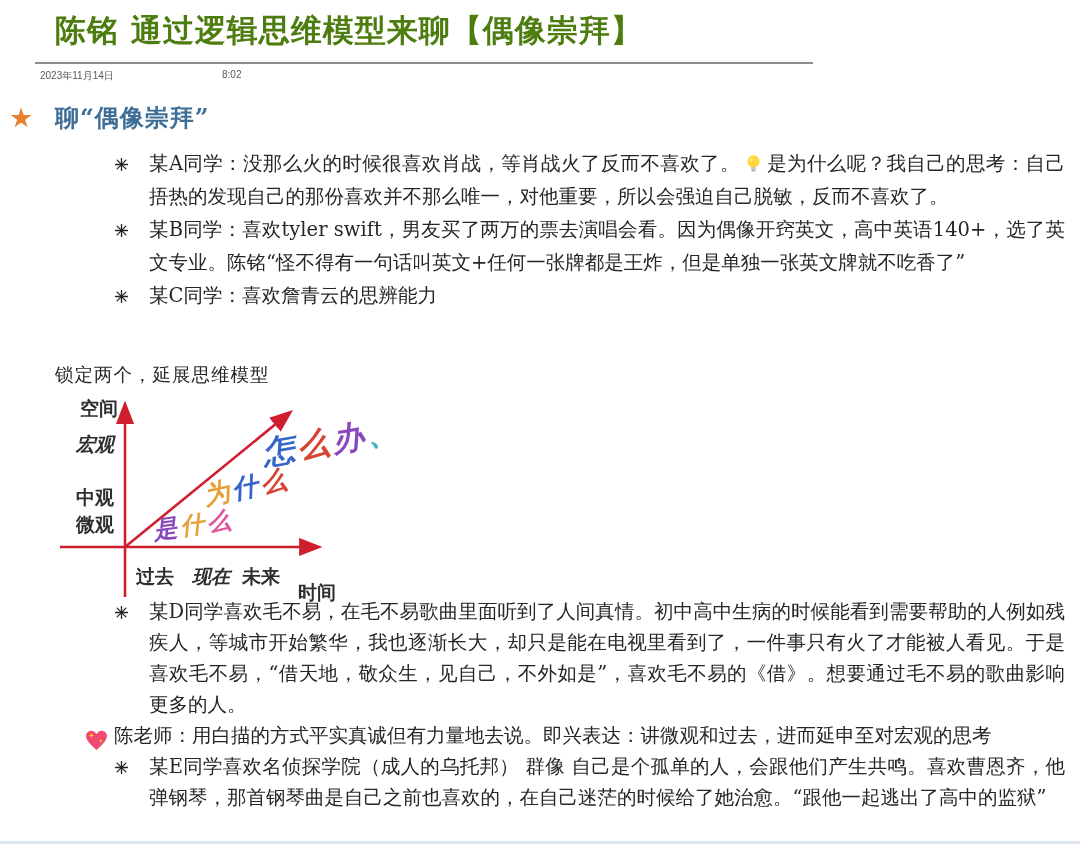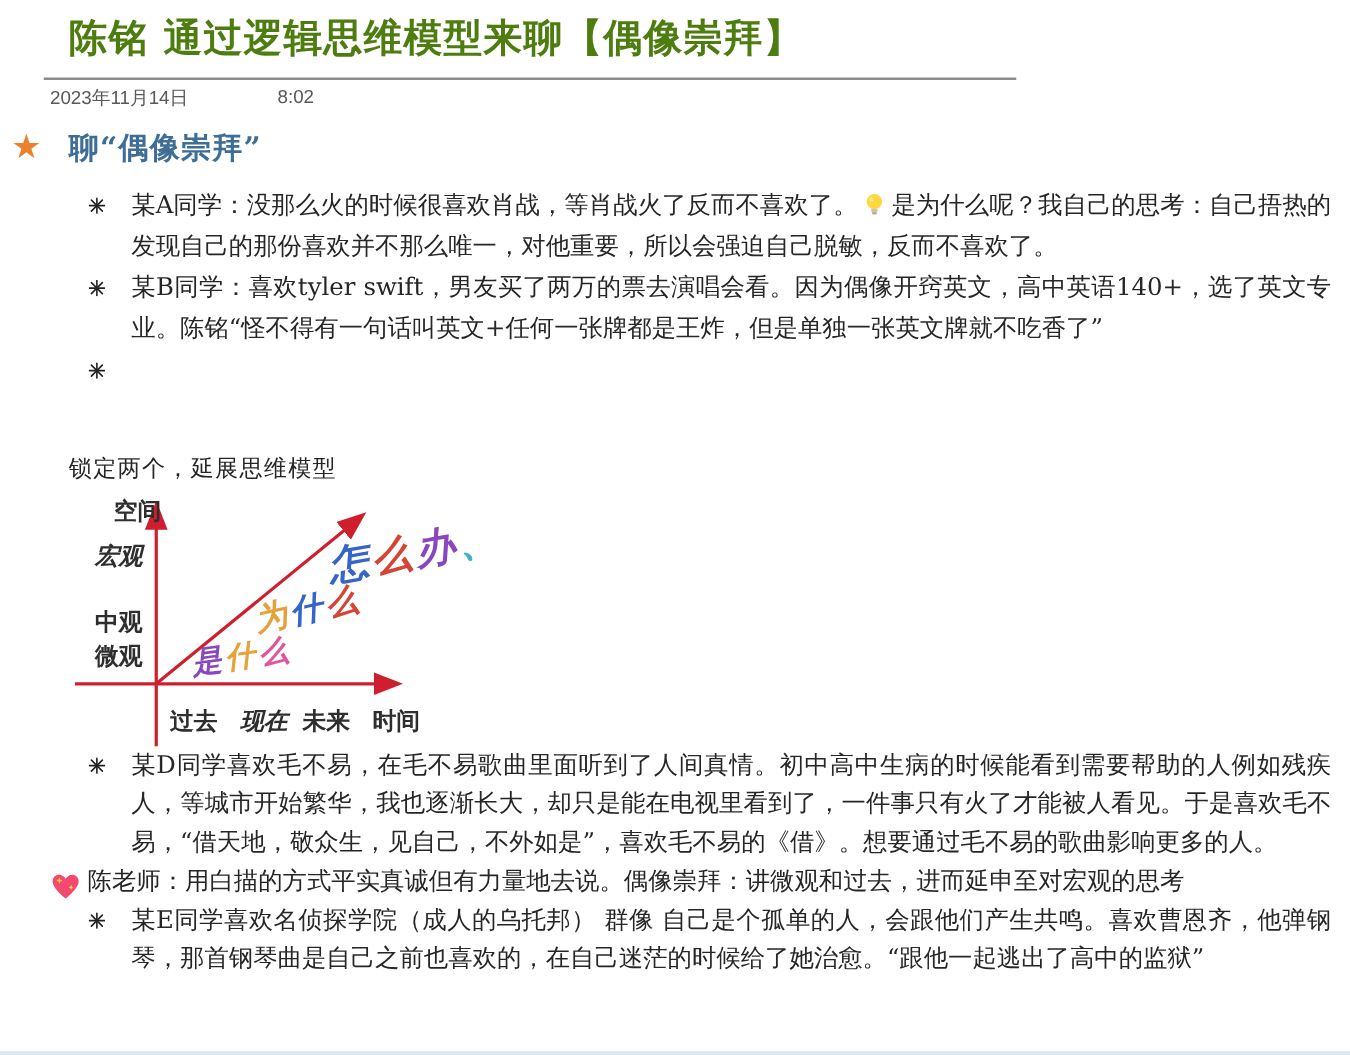--- a/index.html
+++ b/index.html
@@ -9,29 +9,29 @@
     font-family:"DejaVu Serif","Liberation Serif",serif;
   }
   .abs{position:absolute;}
   
   .note-title{
     left:55px;top:10px;font-size:31px;font-weight:600;color:#4d7c0f;
     letter-spacing:1px;white-space:nowrap;
   }
   .title-rule{left:35px;top:62px;width:778px;height:2px;background:#8c8c8c;}
   .date-line{top:69px;font-family:"Liberation Sans","DejaVu Sans",sans-serif;
-    font-size:15px;color:#595959;}
+    font-size:10px;color:#595959;}
   .date-line.d{left:40px;} .date-line.t{left:222px;}
   
   .star{left:9px;top:101px;font-size:27px;color:#e8822e;line-height:34px;
     font-family:"DejaVu Sans",sans-serif;}
   .sec-heading{left:55px;top:102px;font-size:24px;font-weight:700;color:#3e6d96;
     letter-spacing:1px;}
   
-  .list{left:0;right:0;}
+  .list{left:0;right:0;padding-left:44px;}
   .list-top{top:147px;}
   .list-bottom{top:596px;}
   .row{position:relative;}
   .row .marker{position:absolute;left:71px;top:9px;}
   .list-bottom .row .marker{top:8px;}
   .row p{
     margin:0 15px 0 105px;font-size:19.5px;color:#262626;text-align:justify;
   }
   .list-top .row p{line-height:33px;}
   .list-bottom .row p{line-height:31px;}
@@ -95,46 +95,47 @@
     <span class="marker">
       <svg width="13" height="13" viewBox="0 0 14 14">
           <g stroke="#222" stroke-width="1.4" stroke-linecap="round">
             <line x1="7" y1="0.5" x2="7" y2="13.5"></line>
             <line x1="0.5" y1="7" x2="13.5" y2="7"></line>
             <line x1="2.3" y1="2.3" x2="11.7" y2="11.7"></line>
             <line x1="11.7" y1="2.3" x2="2.3" y2="11.7"></line>
           </g>
         </svg>
     </span>
+    <p>某C同学：喜欢詹青云的思辨能力</p>
   </div>
 </div>
 
 <div class="abs diag-caption">锁定两个，延展思维模型</div>
 
 <svg class="abs" style="left:20px;top:390px;" width="320" height="215" viewBox="0 0 320 215">
   <defs>
     <marker id="ah" markerWidth="9" markerHeight="8" refX="6.5" refY="3.5" orient="auto">
       <polygon points="0,0 9,3.5 0,7" fill="#cf1f2f"></polygon>
     </marker>
   </defs>
   <g stroke="#cf1f2f" stroke-width="2.6" fill="none">
     <line x1="105" y1="207" x2="105" y2="17" marker-end="url(#ah)"></line>
     <line x1="40" y1="157" x2="296" y2="157" marker-end="url(#ah)"></line>
     <line x1="105" y1="157" x2="268" y2="24" marker-end="url(#ah)"></line>
   </g>
 </svg>
 
-<div class="abs axis-label" style="left:80px;top:396px;margin-left:11px;">空间</div>
+<div class="abs axis-label" style="left:80px;top:396px;">空间</div>
 <div class="abs axis-label" style="left:76px;top:432px;font-style:italic;">宏观</div>
 <div class="abs axis-label" style="left:76px;top:485px;">中观</div>
 <div class="abs axis-label" style="left:76px;top:512px;">微观</div>
 <div class="abs axis-label" style="left:136px;top:564px;">过去</div>
 <div class="abs axis-label" style="left:192px;top:564px;font-style:italic;">现在</div>
 <div class="abs axis-label" style="left:242px;top:564px;">未来</div>
-<div class="abs axis-label" style="left:298px;top:564px;">时间</div>
+<div class="abs axis-label" style="left:298px;top:580px;">时间</div>
 
 <div class="abs hand" style="left:262px;top:420px;font-size:32px;transform:rotate(-10deg);"><span style="color: rgb(53, 101, 200);">怎</span><span style="color: rgb(214, 68, 54);">么</span><span style="color: rgb(138, 70, 189);">办</span><span style="color: rgb(63, 179, 196);">、</span></div>
 <div class="abs hand" style="left:203px;top:470px;font-size:26px;transform:rotate(-12deg);"><span style="color: rgb(229, 161, 58);">为</span><span style="color: rgb(53, 101, 200);">什</span><span style="color: rgb(214, 68, 54);">么</span></div>
 <div class="abs hand" style="left:153px;top:509px;font-size:24px;transform:rotate(-8deg);"><span style="color: rgb(138, 70, 189);">是</span><span style="color: rgb(229, 161, 58);">什</span><span style="color: rgb(224, 85, 155);">么</span></div>
 
 <div class="abs list list-bottom">
   <div class="row">
     <span class="marker">
       <svg width="13" height="13" viewBox="0 0 14 14">
           <g stroke="#222" stroke-width="1.4" stroke-linecap="round">
@@ -148,21 +149,21 @@
     <p>某D同学喜欢毛不易，在毛不易歌曲里面听到了人间真情。初中高中生病的时候能看到需要帮助的人例如残疾人，等城市开始繁华，我也逐渐长大，却只是能在电视里看到了，一件事只有火了才能被人看见。于是喜欢毛不易，“借天地，敬众生，见自己，不外如是”，喜欢毛不易的《借》。想要通过毛不易的歌曲影响更多的人。</p>
   </div>
   <div class="row teacher">
     <span class="marker">
       <svg width="25" height="25" viewBox="0 0 24 24">
         <path d="M12 21 C5.2 15.2 2 11 2 7.6 C2 4.7 4.4 2.6 7 2.6 C9 2.6 11 4.1 12 5.7 C13 4.1 15 2.6 17 2.6 C19.6 2.6 22 4.7 22 7.6 C22 11 18.8 15.2 12 21 Z" fill="#f3486f"></path>
         <path d="M7.2 4.6 L7.9 6.4 L9.7 7.1 L7.9 7.8 L7.2 9.6 L6.5 7.8 L4.7 7.1 L6.5 6.4 Z" fill="#ffce31"></path>
         <path d="M16.2 10.4 L16.8 11.8 L18.2 12.4 L16.8 13 L16.2 14.4 L15.6 13 L14.2 12.4 L15.6 11.8 Z" fill="#ffce31"></path>
       </svg>
     </span>
-    <p>陈老师：用白描的方式平实真诚但有力量地去说。偶像崇拜：讲微观和过去，进而延申至对宏观的思考</p>
+    <p>陈老师：用白描的方式平实真诚但有力量地去说。即兴表达：讲微观和过去，进而延申至对宏观的思考</p>
   </div>
   <div class="row">
     <span class="marker">
       <svg width="13" height="13" viewBox="0 0 14 14">
           <g stroke="#222" stroke-width="1.4" stroke-linecap="round">
             <line x1="7" y1="0.5" x2="7" y2="13.5"></line>
             <line x1="0.5" y1="7" x2="13.5" y2="7"></line>
             <line x1="2.3" y1="2.3" x2="11.7" y2="11.7"></line>
             <line x1="11.7" y1="2.3" x2="2.3" y2="11.7"></line>
           </g>

